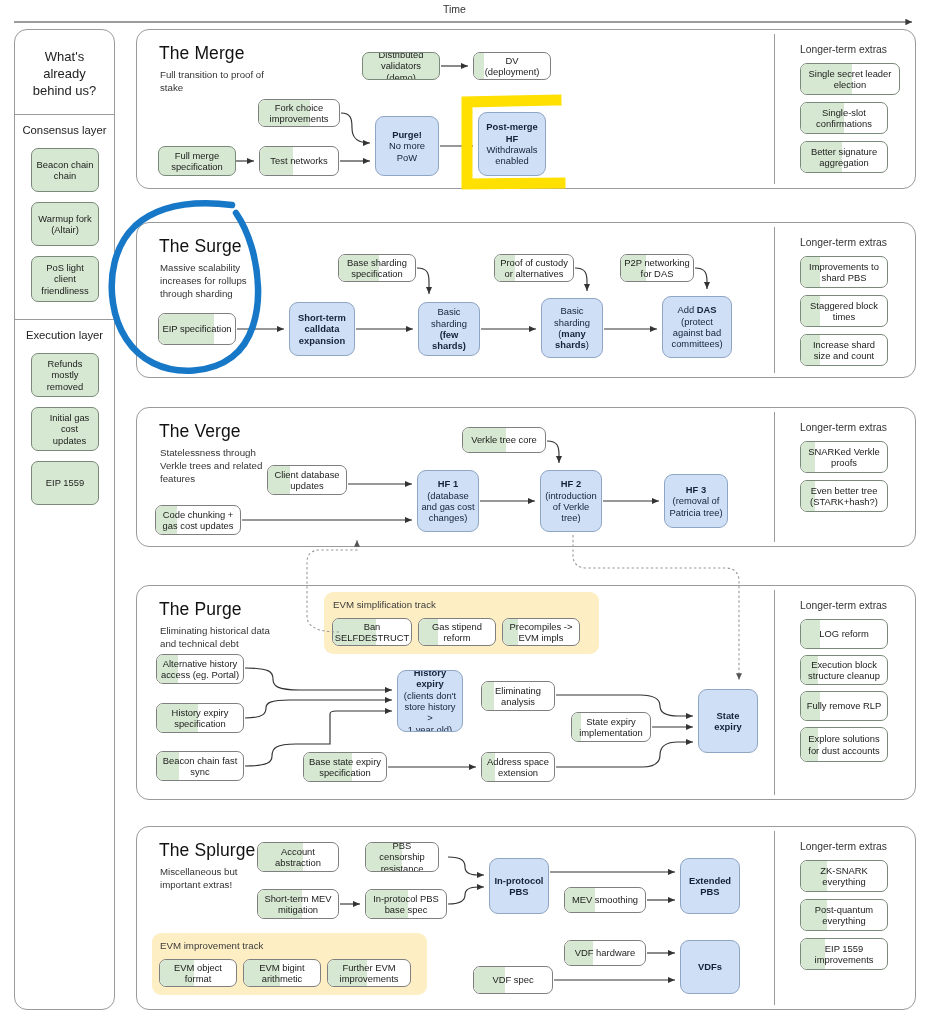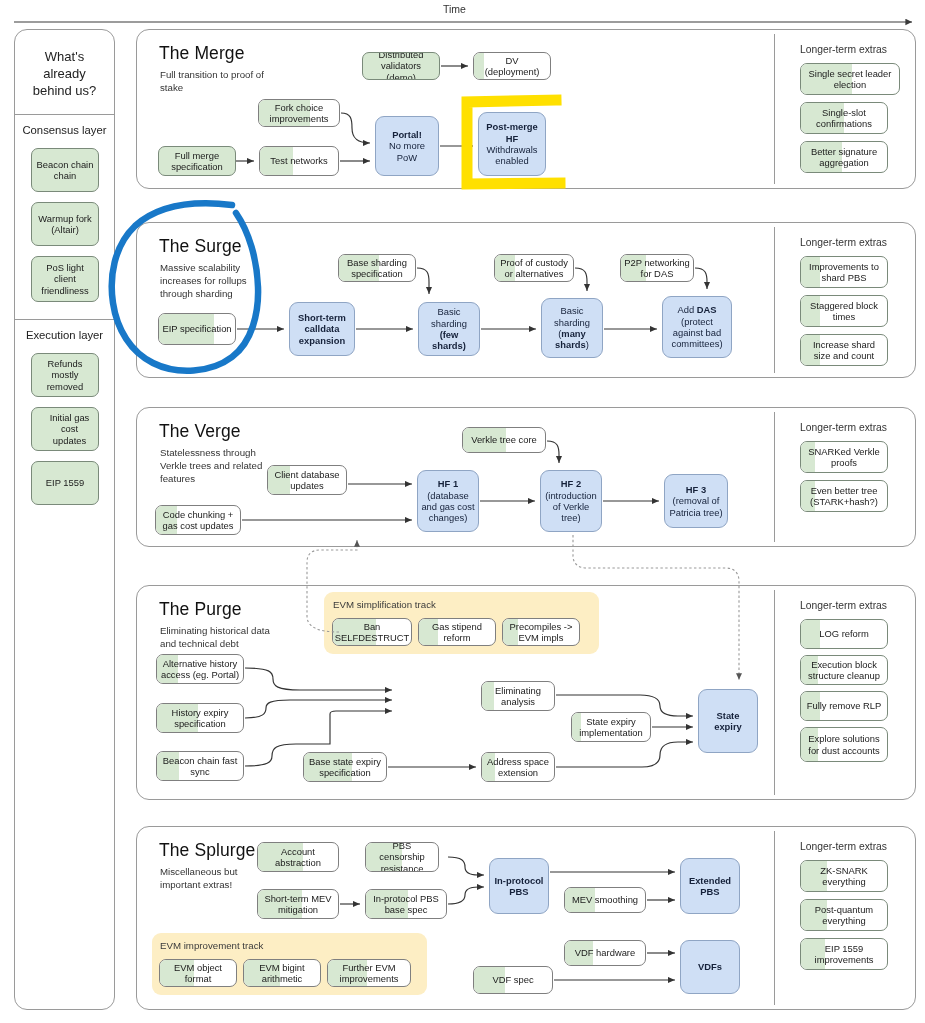--- a/index.html
+++ b/index.html
@@ -121,21 +121,21 @@
       <span class="txt">Fork choice improvements</span>
     </div>
   <div class="node green" style="left:158px;top:146px;width:78px;height:30px;">
       <span class="txt">Full merge specification</span>
     </div>
   <div class="node plain" style="left:259px;top:146px;width:80px;height:30px;">
       <span class="fill" style="width:42%"></span>
       <span class="txt">Test networks</span>
     </div>
   <div class="node blue" style="left:375px;top:116px;width:64px;height:60px;">
-      <span class="txt"><b>Portal!</b><br>No more<br>PoW</span>
+      <span class="txt"><b>Purge!</b><br>No more<br>PoW</span>
     </div>
   <div class="node blue" style="left:478px;top:112px;width:68px;height:64px;">
       <span class="txt"><b>Post-merge<br>HF</b><br>Withdrawals<br>enabled</span>
     </div>
 
   <div class="panel" style="left:136px;top:222px;width:780px;height:156px;">
     <div class="panel-sep" style="left:637px;"></div>
     <div class="sec-title" style="left:22px;top:13px;">The Surge</div>
     <div class="sec-sub" style="left:23px;top:38px;width:112px;">Massive scalability increases for rollups through sharding</div>
     <div class="extras-title" style="left:26px;top:14px;margin-left:637px;">Longer-term extras</div>
@@ -259,20 +259,23 @@
       <span class="fill" style="width:24%"></span>
       <span class="txt">Alternative history access (eg. Portal)</span>
     </div>
   <div class="node plain" style="left:156px;top:703px;width:88px;height:30px;">
       <span class="fill" style="width:48%"></span>
       <span class="txt">History expiry specification</span>
     </div>
   <div class="node plain" style="left:156px;top:751px;width:88px;height:30px;">
       <span class="fill" style="width:26%"></span>
       <span class="txt">Beacon chain fast sync</span>
+    </div>
+  <div class="node blue" style="left:397px;top:670px;width:66px;height:62px;">
+      <span class="txt"><b>History<br>expiry</b><br>(clients don't<br>store history &gt;<br>1 year old)</span>
     </div>
   <div class="node plain" style="left:481px;top:681px;width:74px;height:30px;">
       <span class="fill" style="width:16%"></span>
       <span class="txt">Eliminating analysis</span>
     </div>
   <div class="node plain" style="left:571px;top:712px;width:80px;height:30px;">
       <span class="fill" style="width:12%"></span>
       <span class="txt">State expiry implementation</span>
     </div>
   <div class="node plain" style="left:303px;top:752px;width:84px;height:30px;">

